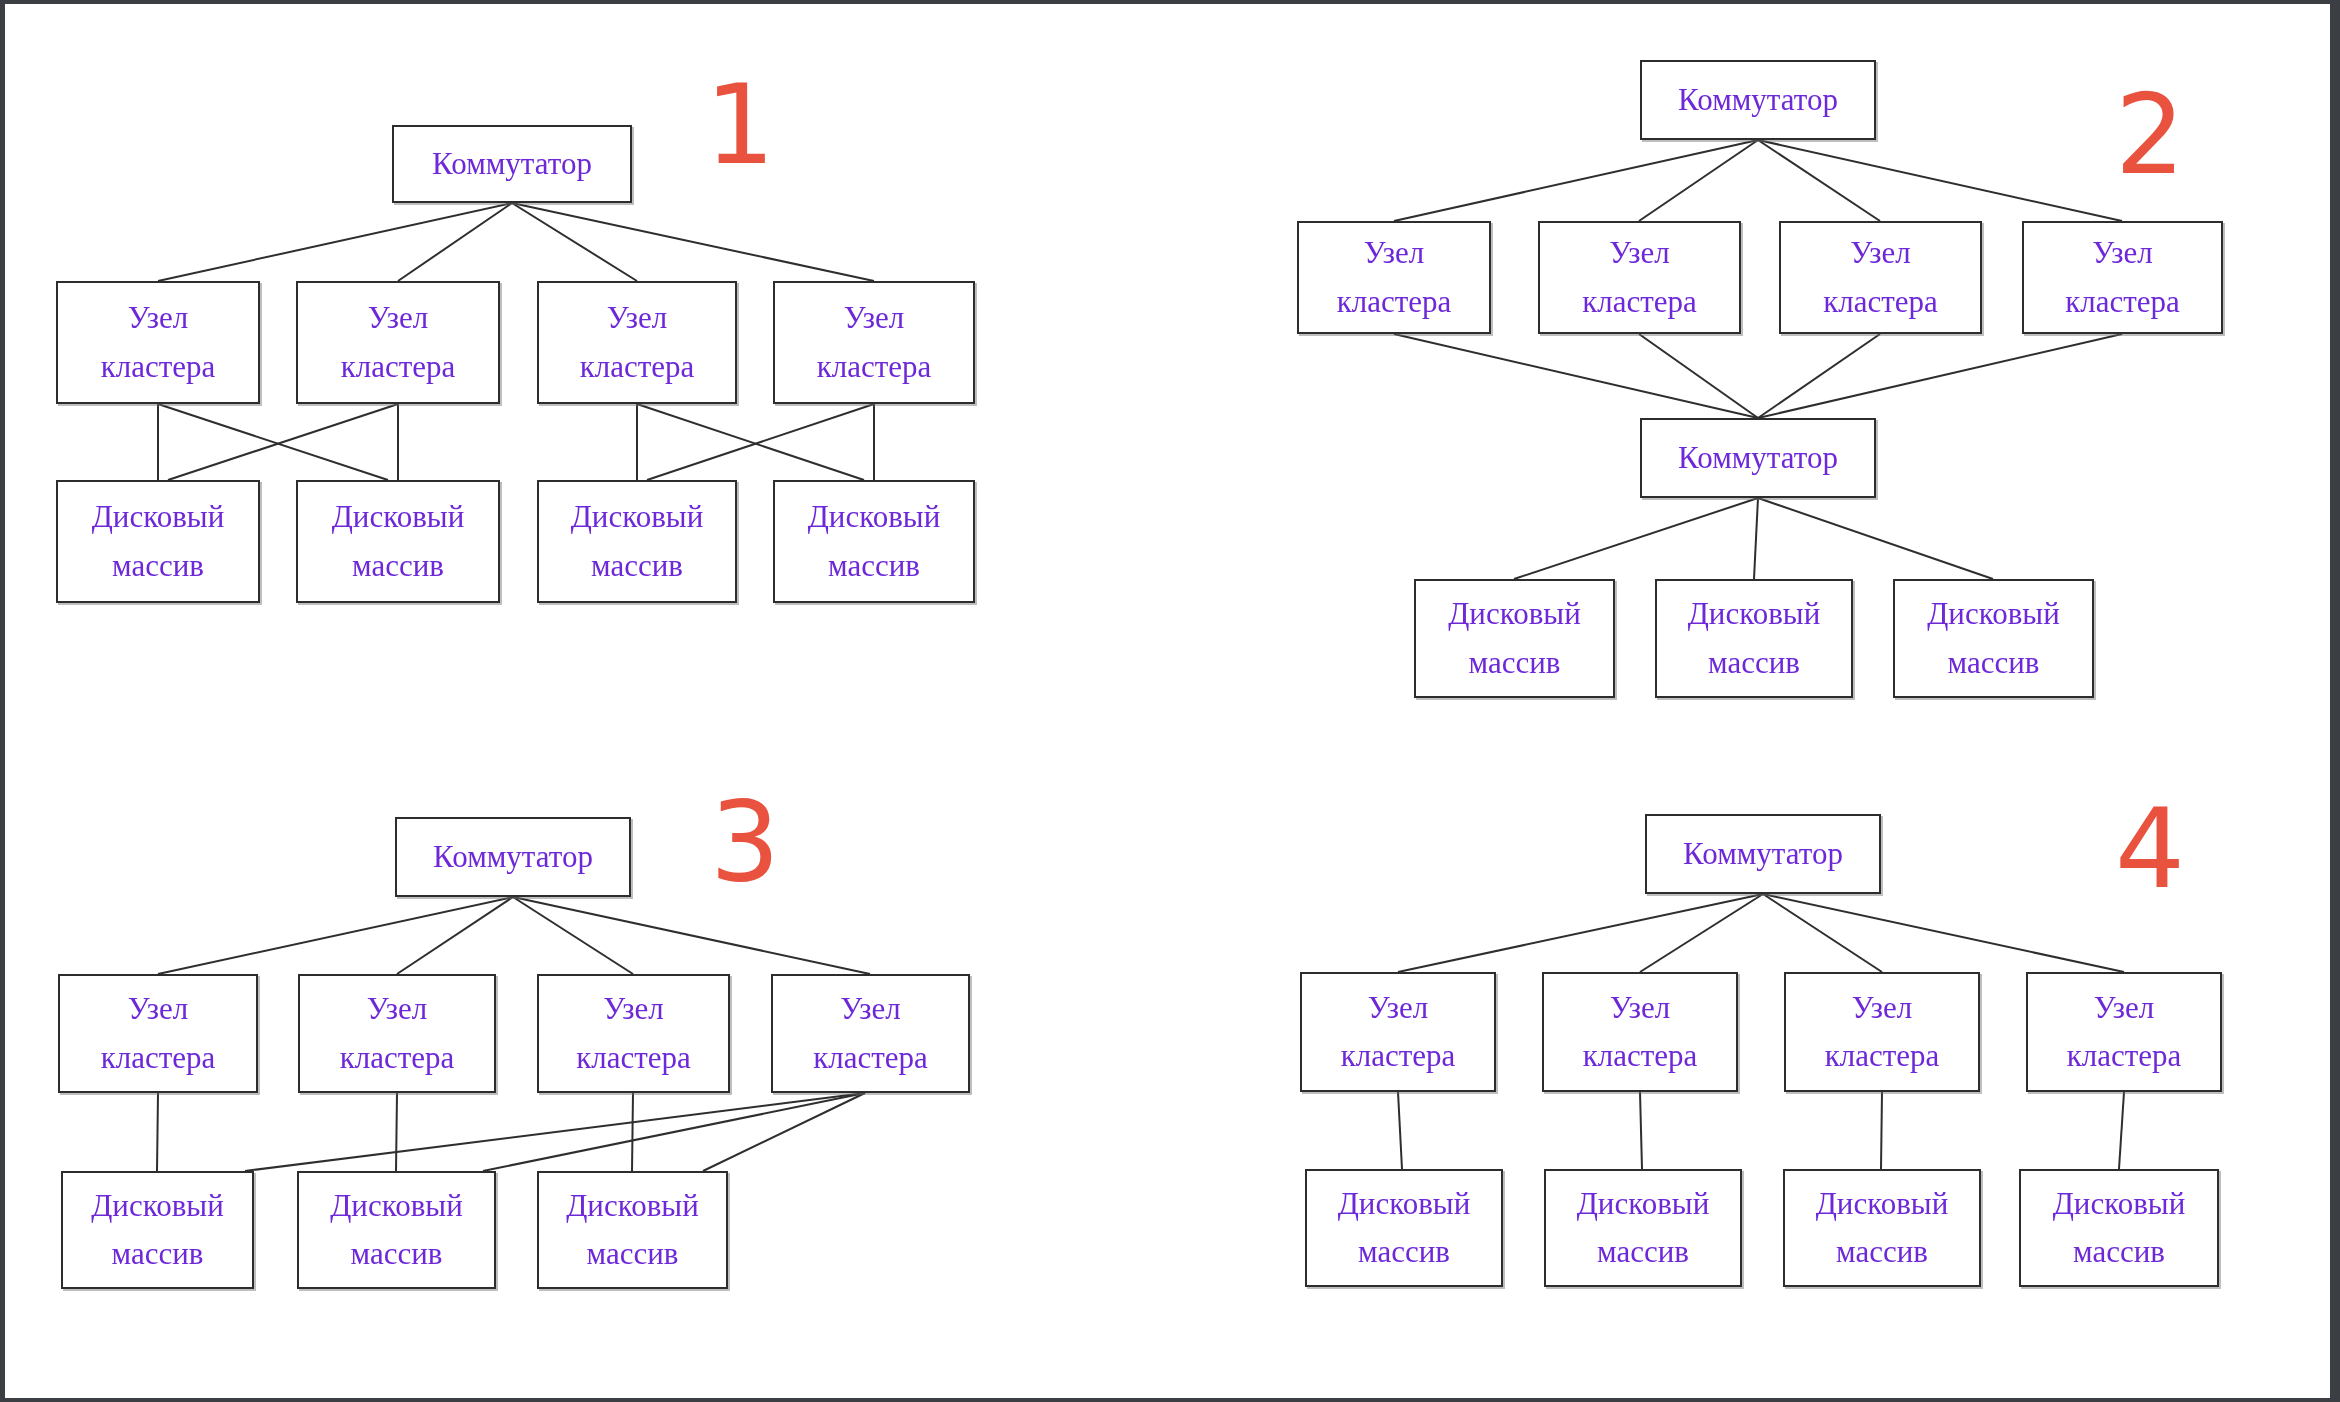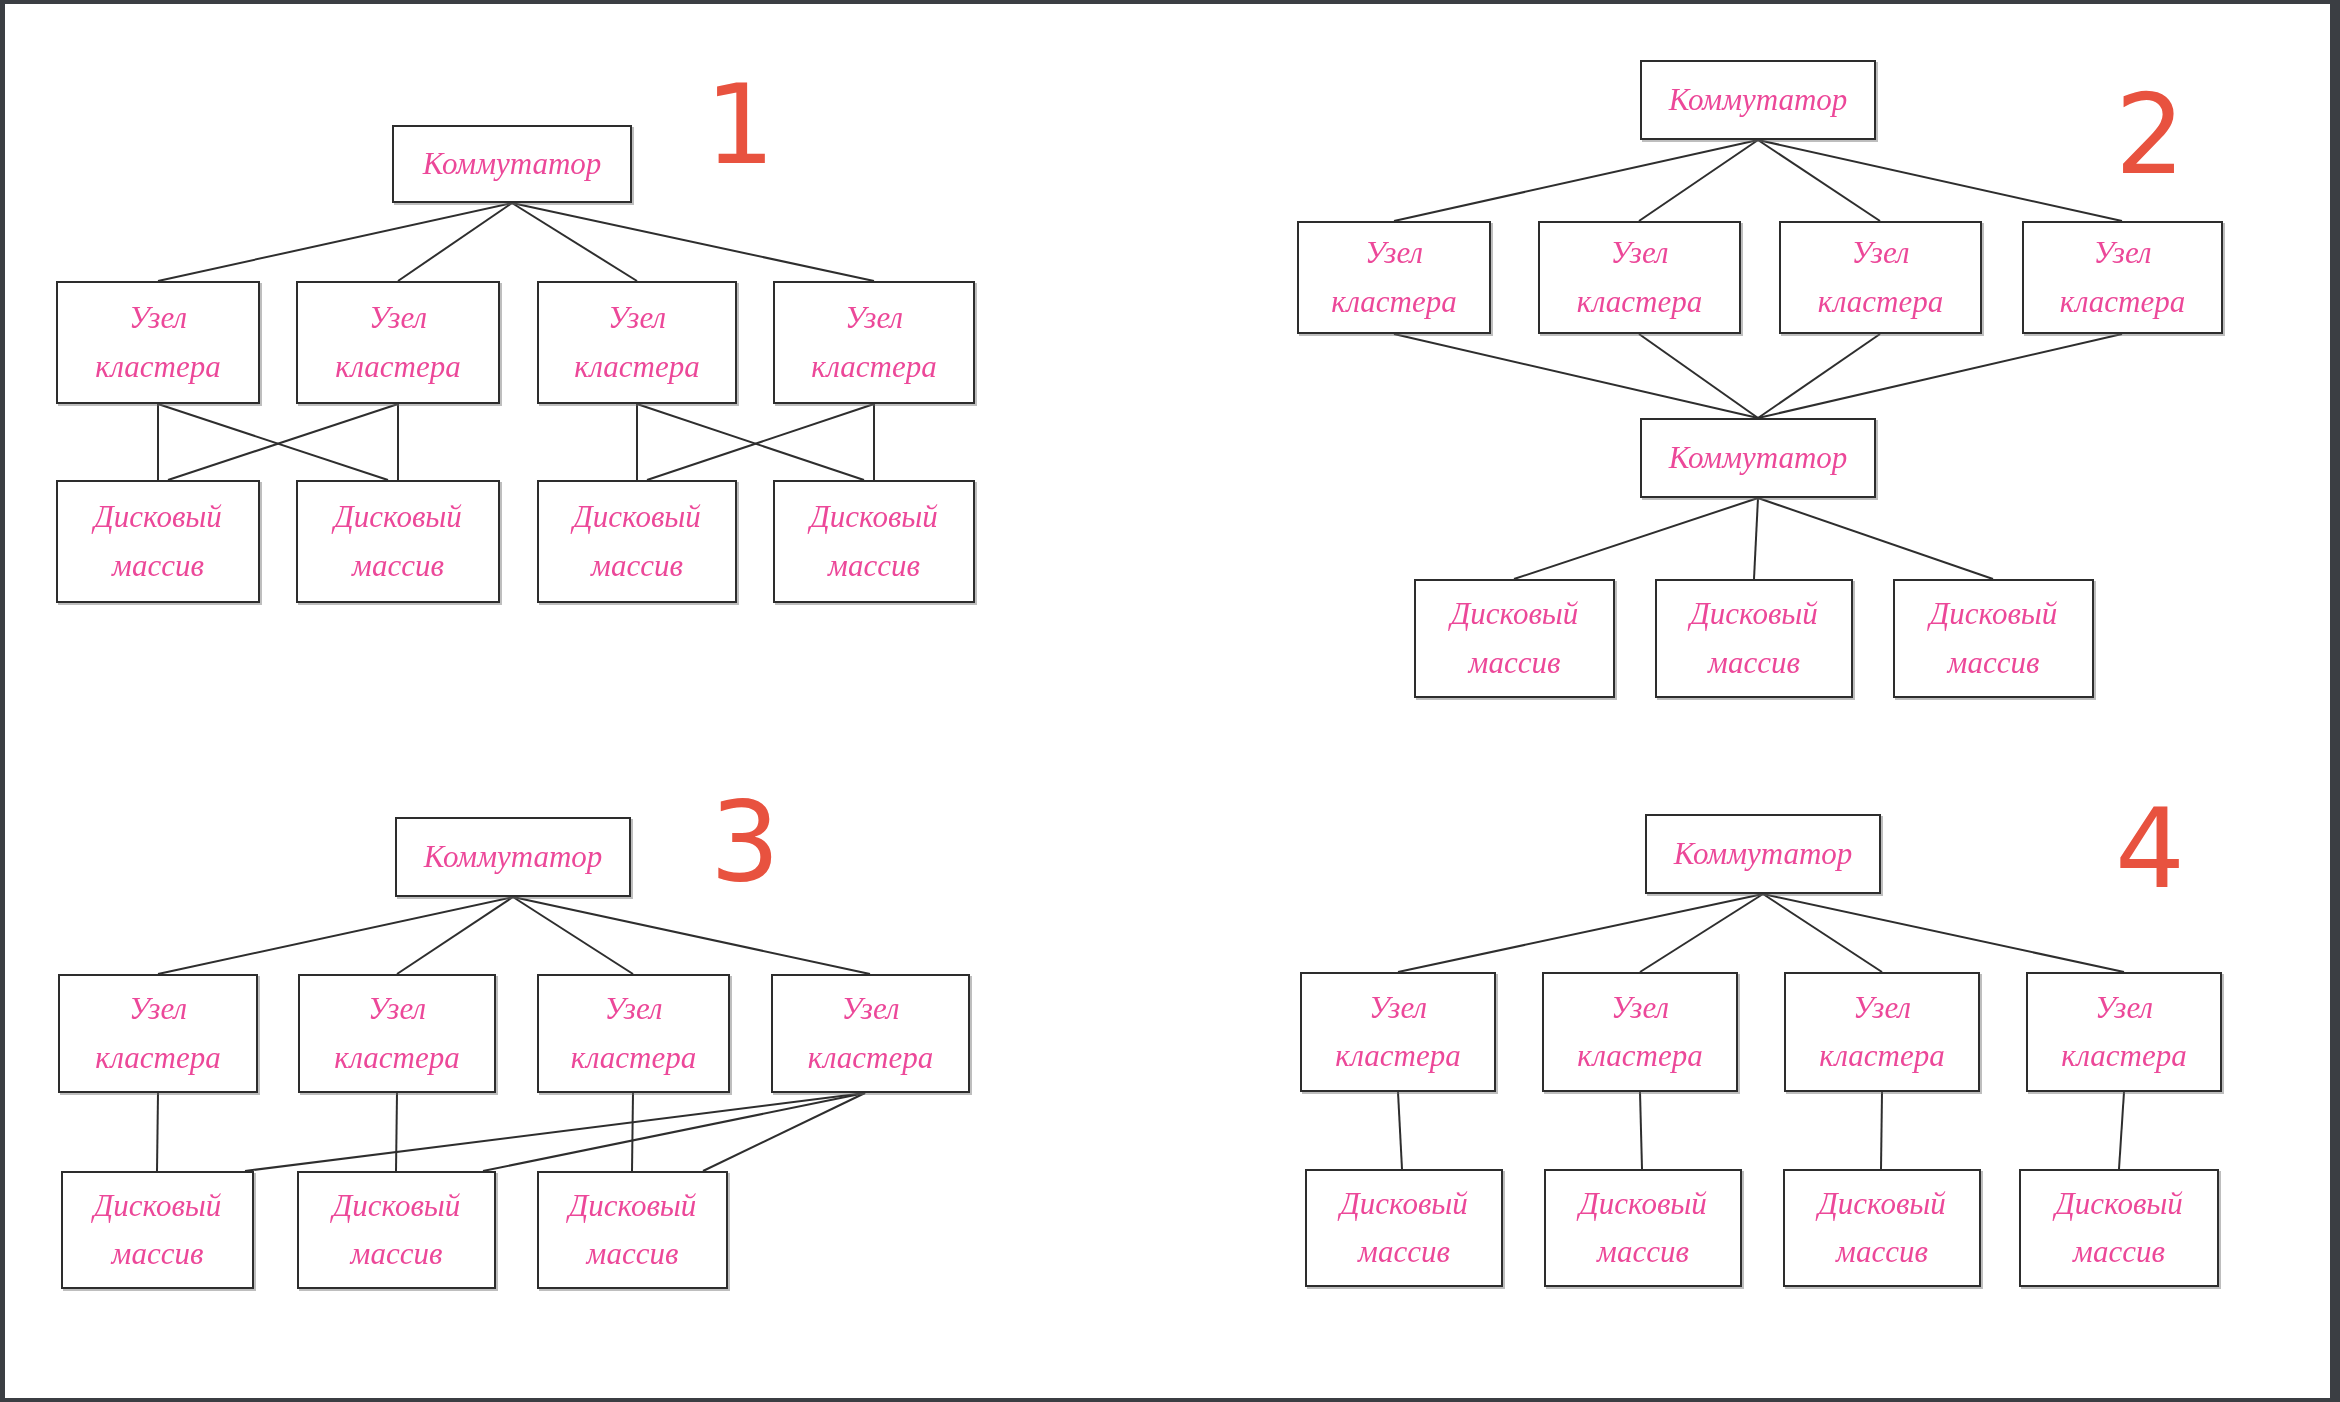--- a/index.html
+++ b/index.html
@@ -18,23 +18,22 @@
   .wires line{stroke:#2e2e2e;stroke-width:2;}
   .box{
     position:absolute;
     box-sizing:border-box;
     background:#ffffff;
     border:2px solid #2d2d2d;
     box-shadow:2px 2px 0 rgba(110,110,110,.45);
     display:flex;align-items:center;justify-content:center;
     text-align:center;
     font-size:31px;line-height:1.55;
-    color:#ec4899;
+    color:#6d28d9;
     padding:0 10px;
-    font-style:italic;
   }
   .num{
     position:absolute;
     font-family:"DejaVu Sans","Liberation Sans",sans-serif;
     font-size:110px;line-height:1;
     color:#e8523f;
     width:80px;text-align:center;
   }
 </style>
 </head>

